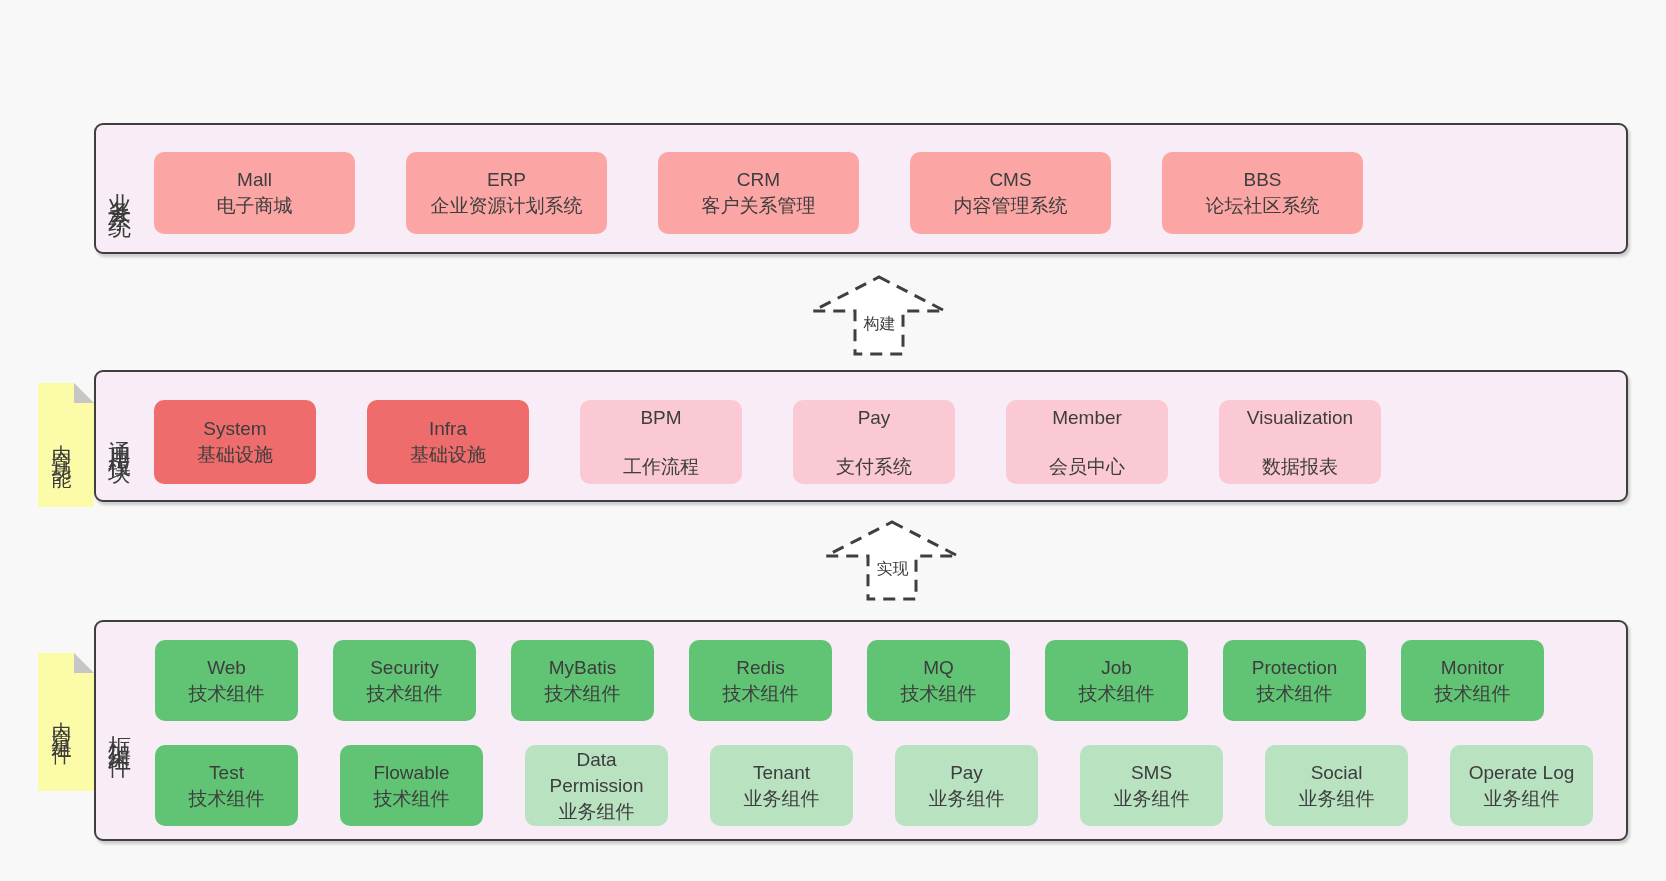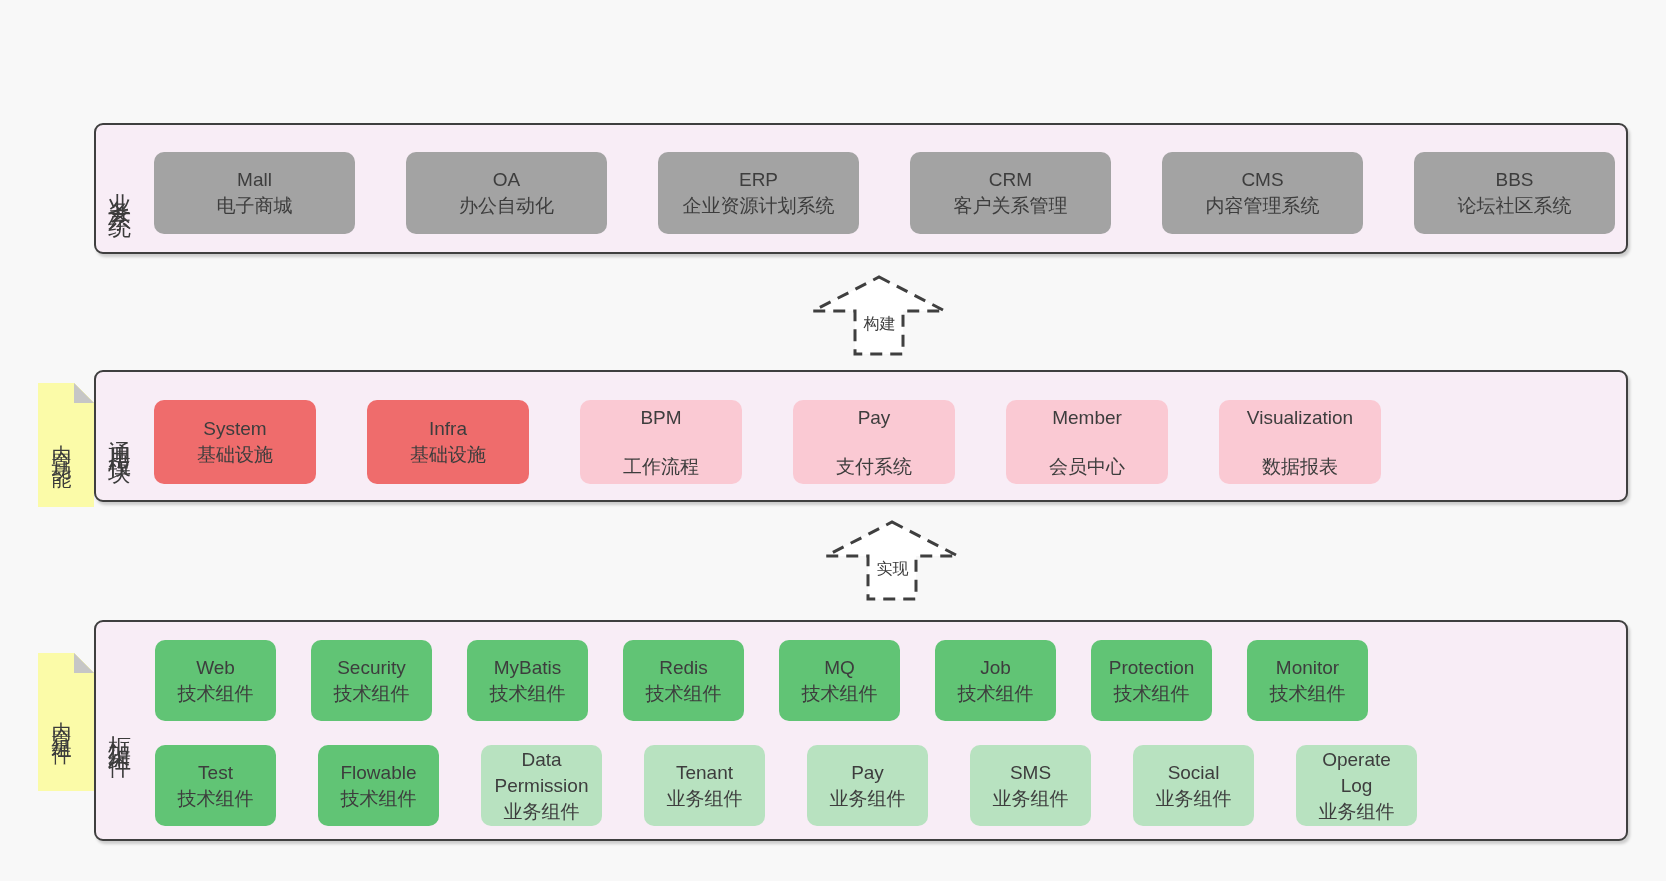--- a/index.html
+++ b/index.html
@@ -63,23 +63,23 @@
     border-radius:10px;
     font-size:19px;
     line-height:26px;
     color:#3d3d3d;
     padding:0 14px;
     box-sizing:border-box;
   }
   #business-row .box  { width:201px; height:82px; }
   #modules-row .box   { width:162px; height:84px; }
   #framework-row1 .box,
-  #framework-row2 .box{ width:121px; height:81px; padding:0 13px; }
-
-  .box.blue  { background:#a3a3a3; }
+  #framework-row2 .box{ width:143px; height:81px; padding:0 13px; }
+
+  .box.blue  { background:#fca5a5; }
   .box.red   { background:#ef6c6c; }
   .box.pink  { background:#fac9d3;gap:23px; }
   .box.green { background:#61c475; }
   .box.light { background:#b8e2c0; }
 
   
   .sticky {
     position:absolute;
     left:38px; width:56px;
     background:linear-gradient(225deg, transparent 14px, #fbfba8 0);
@@ -153,24 +153,20 @@
 
   <section class="container" id="sec-business">
     <div class="vlabel">业务系统</div>
     <div class="boxes-row" id="business-row">
 
         <div class="box blue">
           <span class="box-name">Mall</span>
           <span class="box-desc">电子商城</span>
         </div>
 
-        <div class="box blue">
-          <span class="box-name">OA</span>
-          <span class="box-desc">办公自动化</span>
-        </div>
 
         <div class="box blue">
           <span class="box-name">ERP</span>
           <span class="box-desc">企业资源计划系统</span>
         </div>
 
         <div class="box blue">
           <span class="box-name">CRM</span>
           <span class="box-desc">客户关系管理</span>
         </div>

